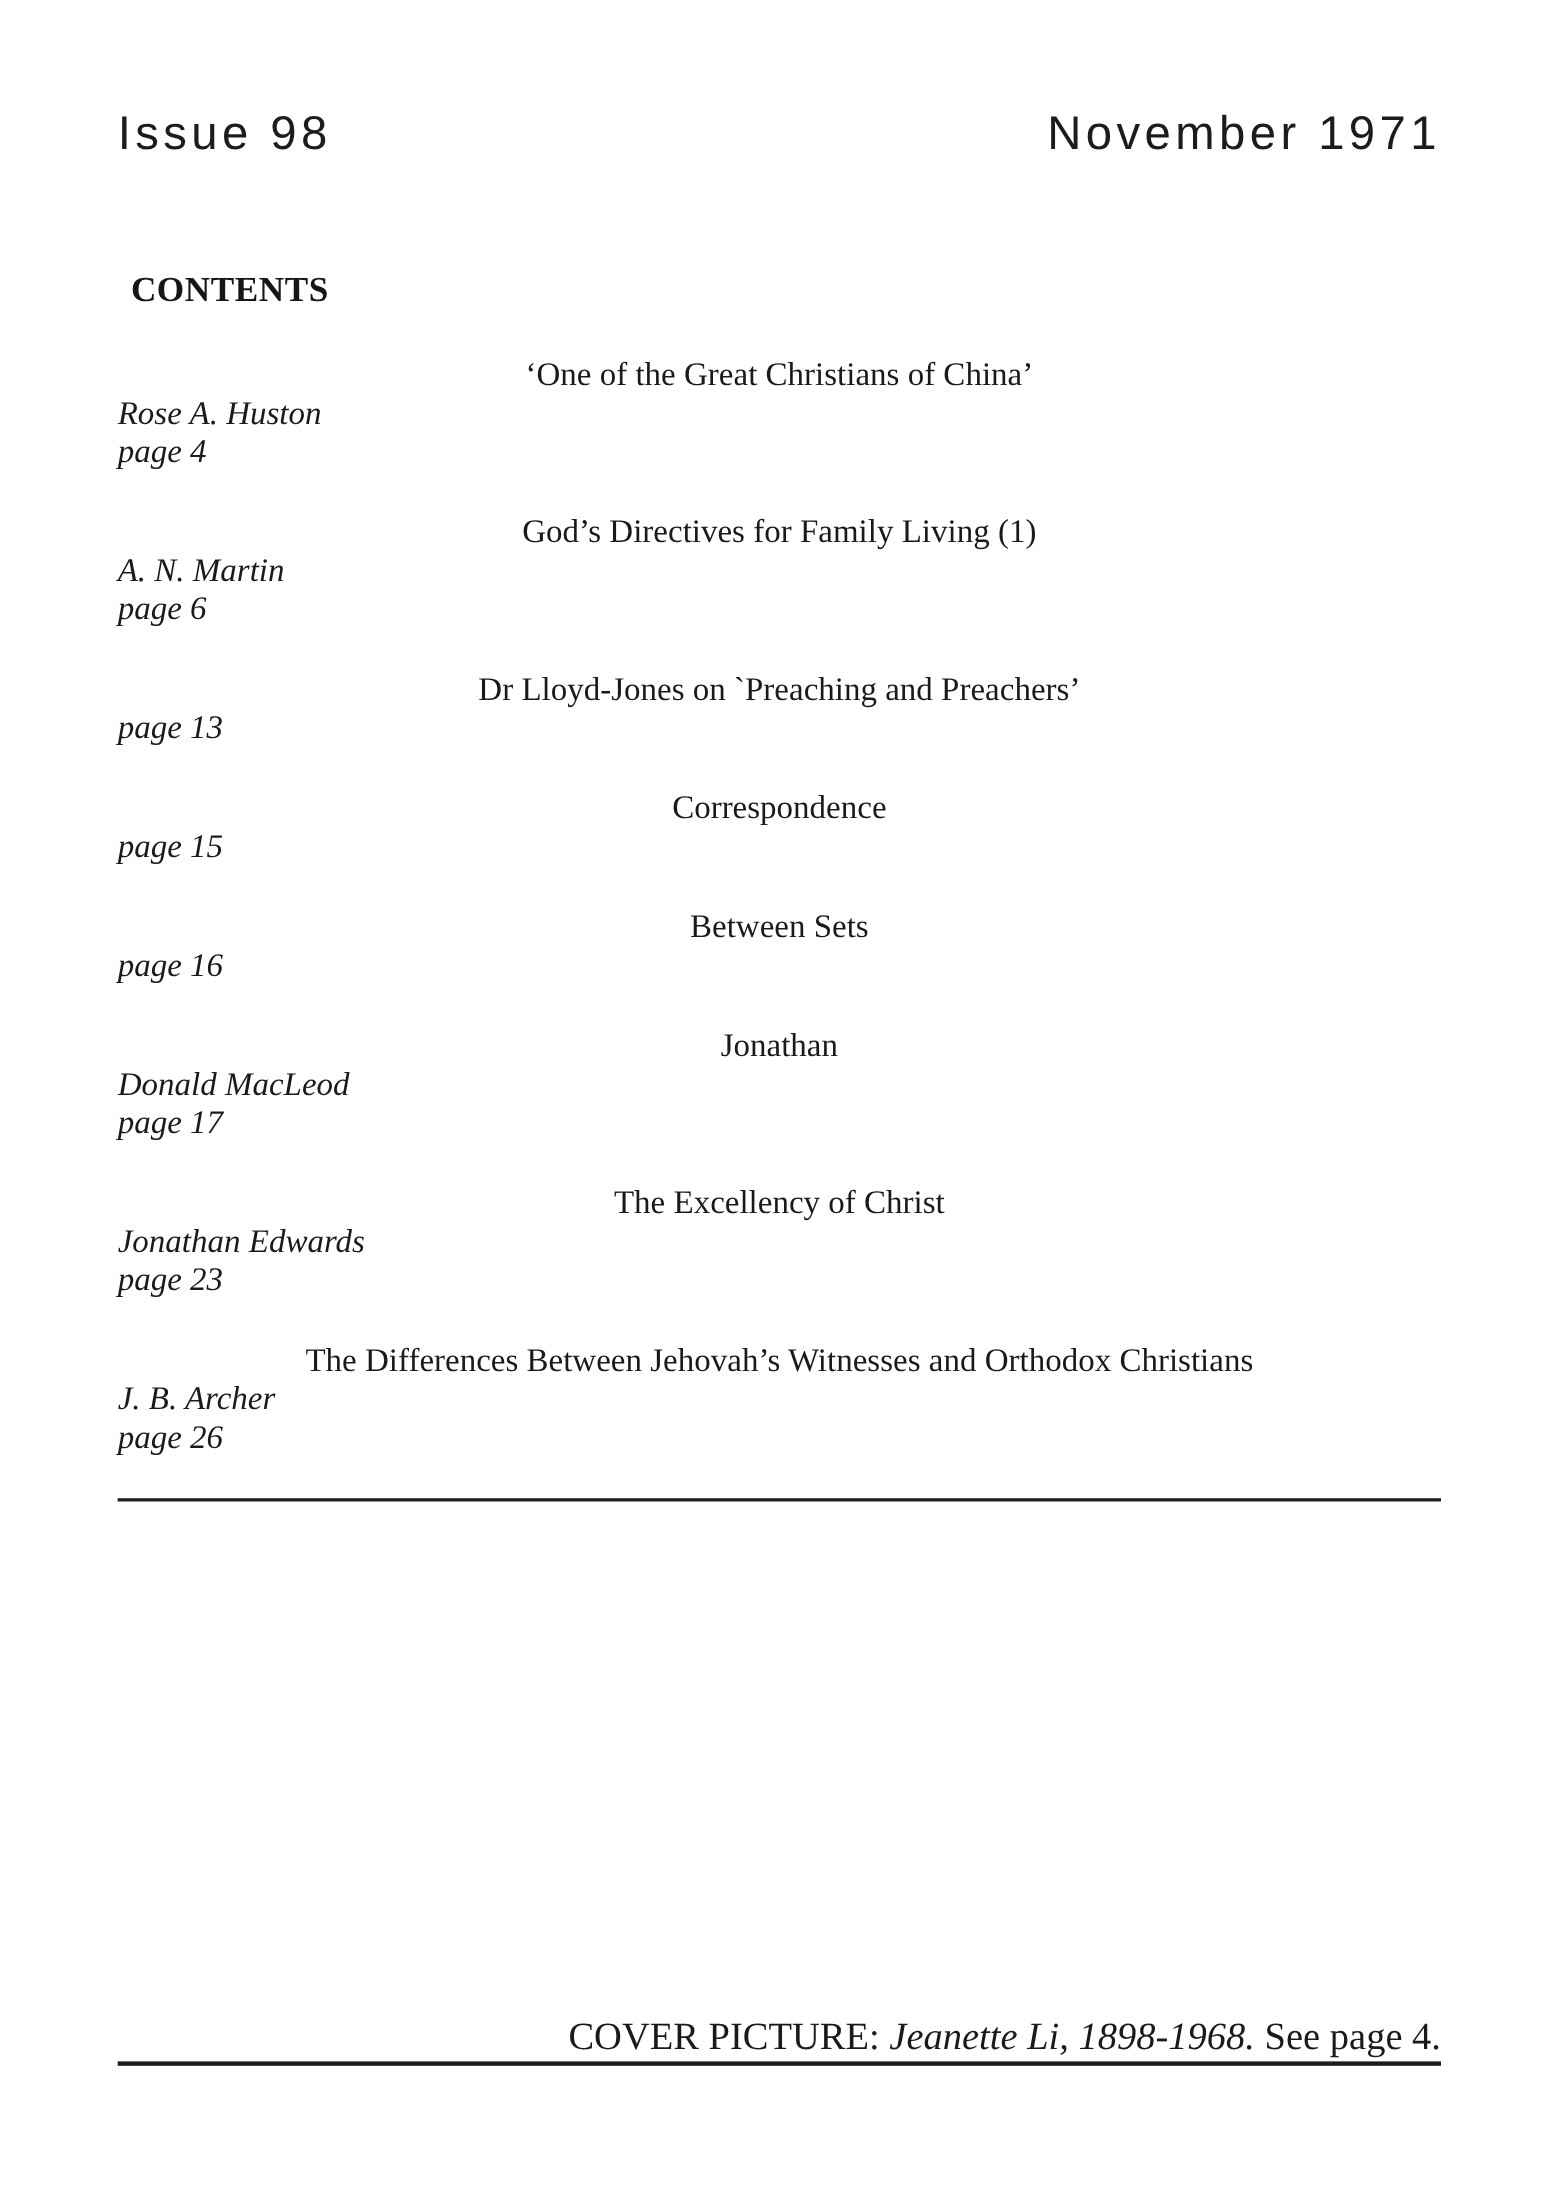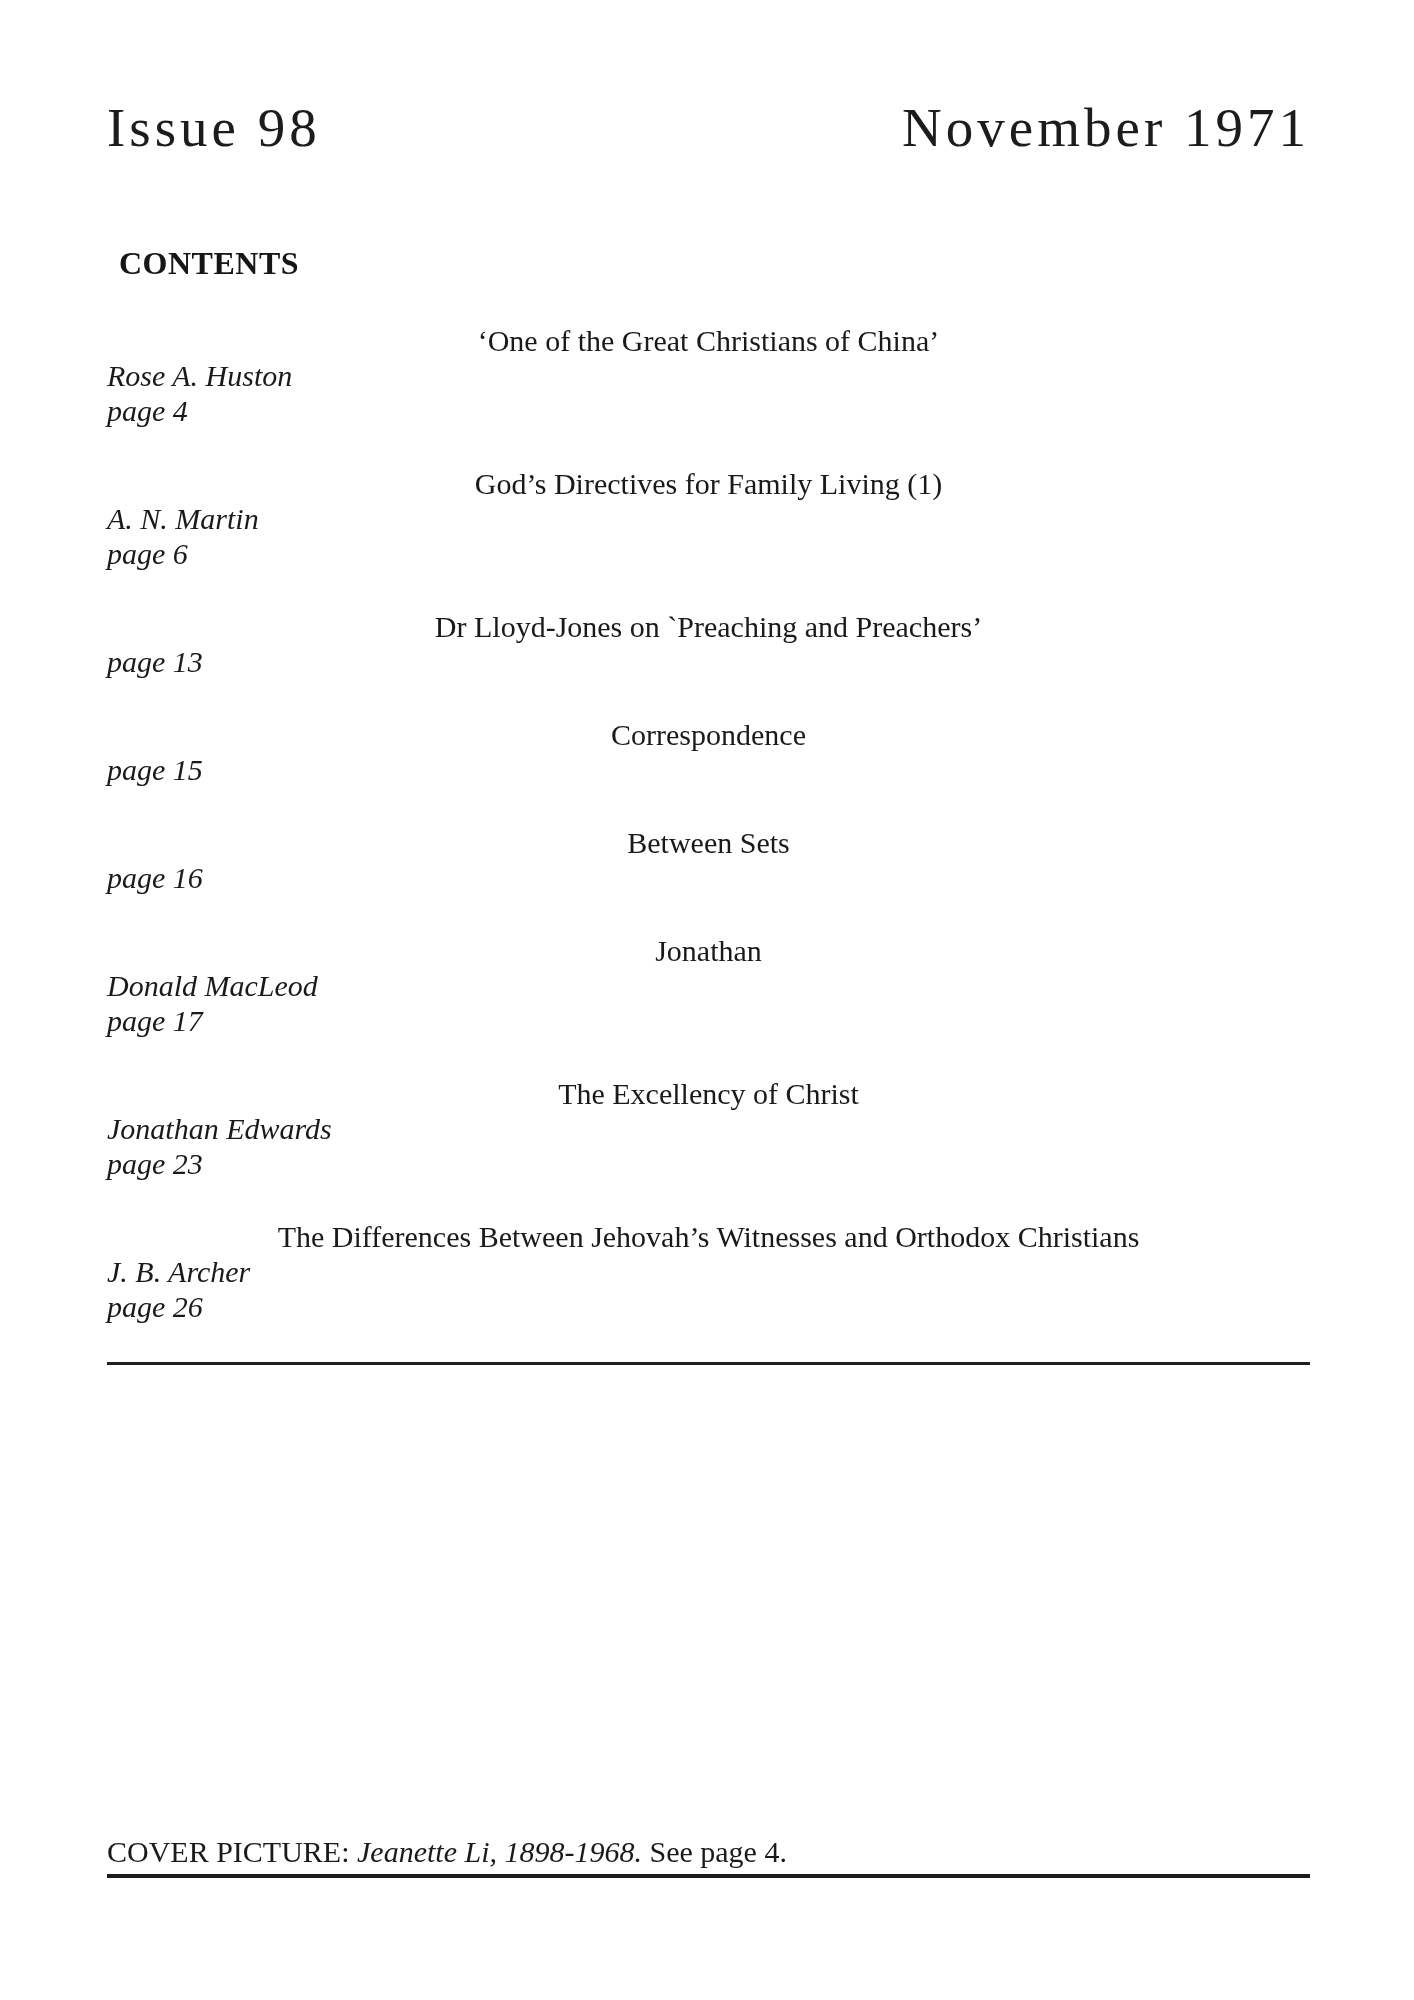--- a/index.html
+++ b/index.html
@@ -20,22 +20,22 @@
     position: absolute;
     left: 107px;
     width: 1203px;
   }
   
   .masthead {
     top: 100px;
     display: flex;
     justify-content: space-between;
     align-items: center;
-    font-family: Liberation Serif, serif;
-    font-size: 55px;
+    font-family: Liberation Sans, sans-serif;
+    font-size: 43px;
     line-height: 1;
     letter-spacing: 4px;
     color: #1c1c1c;
   }
   
   .contents {
     top: 244px;
   }
   .contents-title {
     margin: 0 0 41px 12px;
@@ -56,22 +56,23 @@
     border: 0;
     border-top: 3px solid #1f1f1f;
     margin: 18px 0 0 0;
     width: 100%;
   }
   
   .footer {
     top: 1834px;
   }
   .footer-line {
-    font-size: 30px;
+    font-size: 35px;
     line-height: 35px;
+    text-align: right;
   }
   .footer .italic { font-style: italic; }
   .footer-rule {
     border: 0;
     border-top: 4px solid #1c1c1c;
     margin: 5px 0 0 0;
     width: 100%;
   }
 </style>
 </head>

